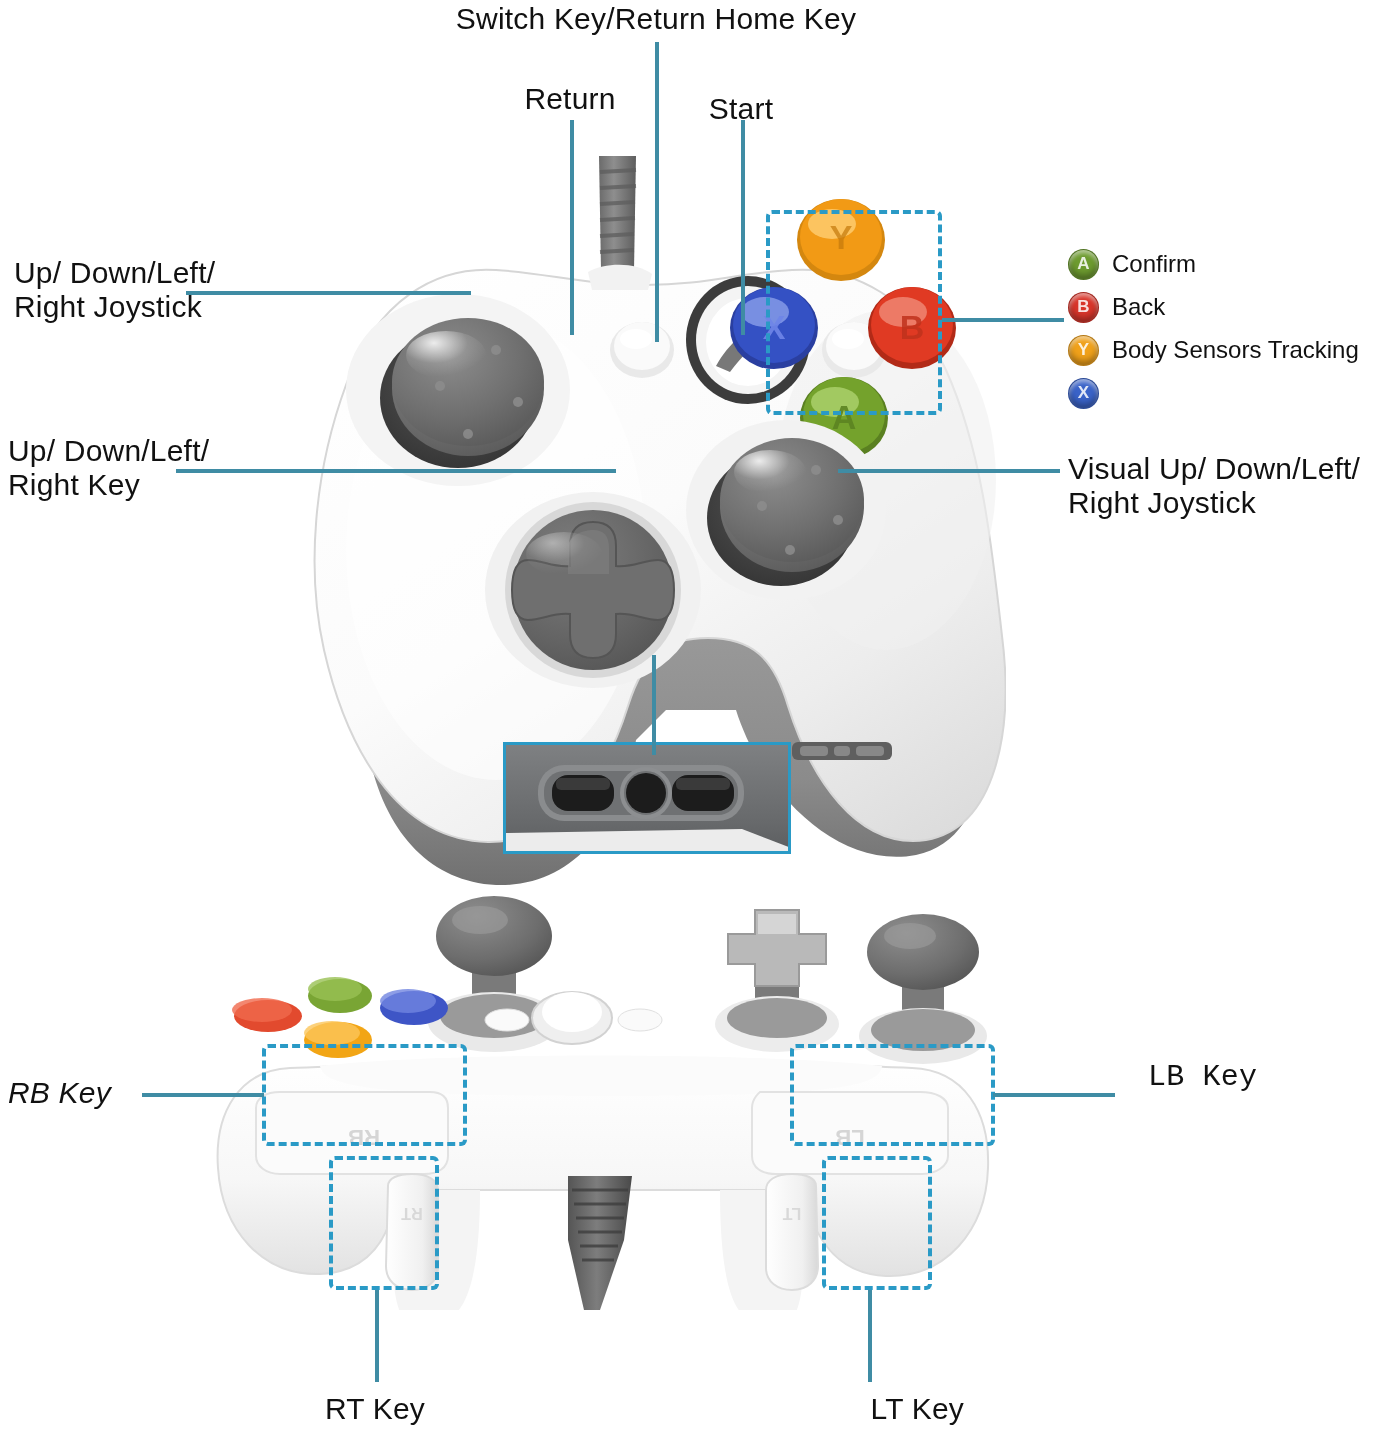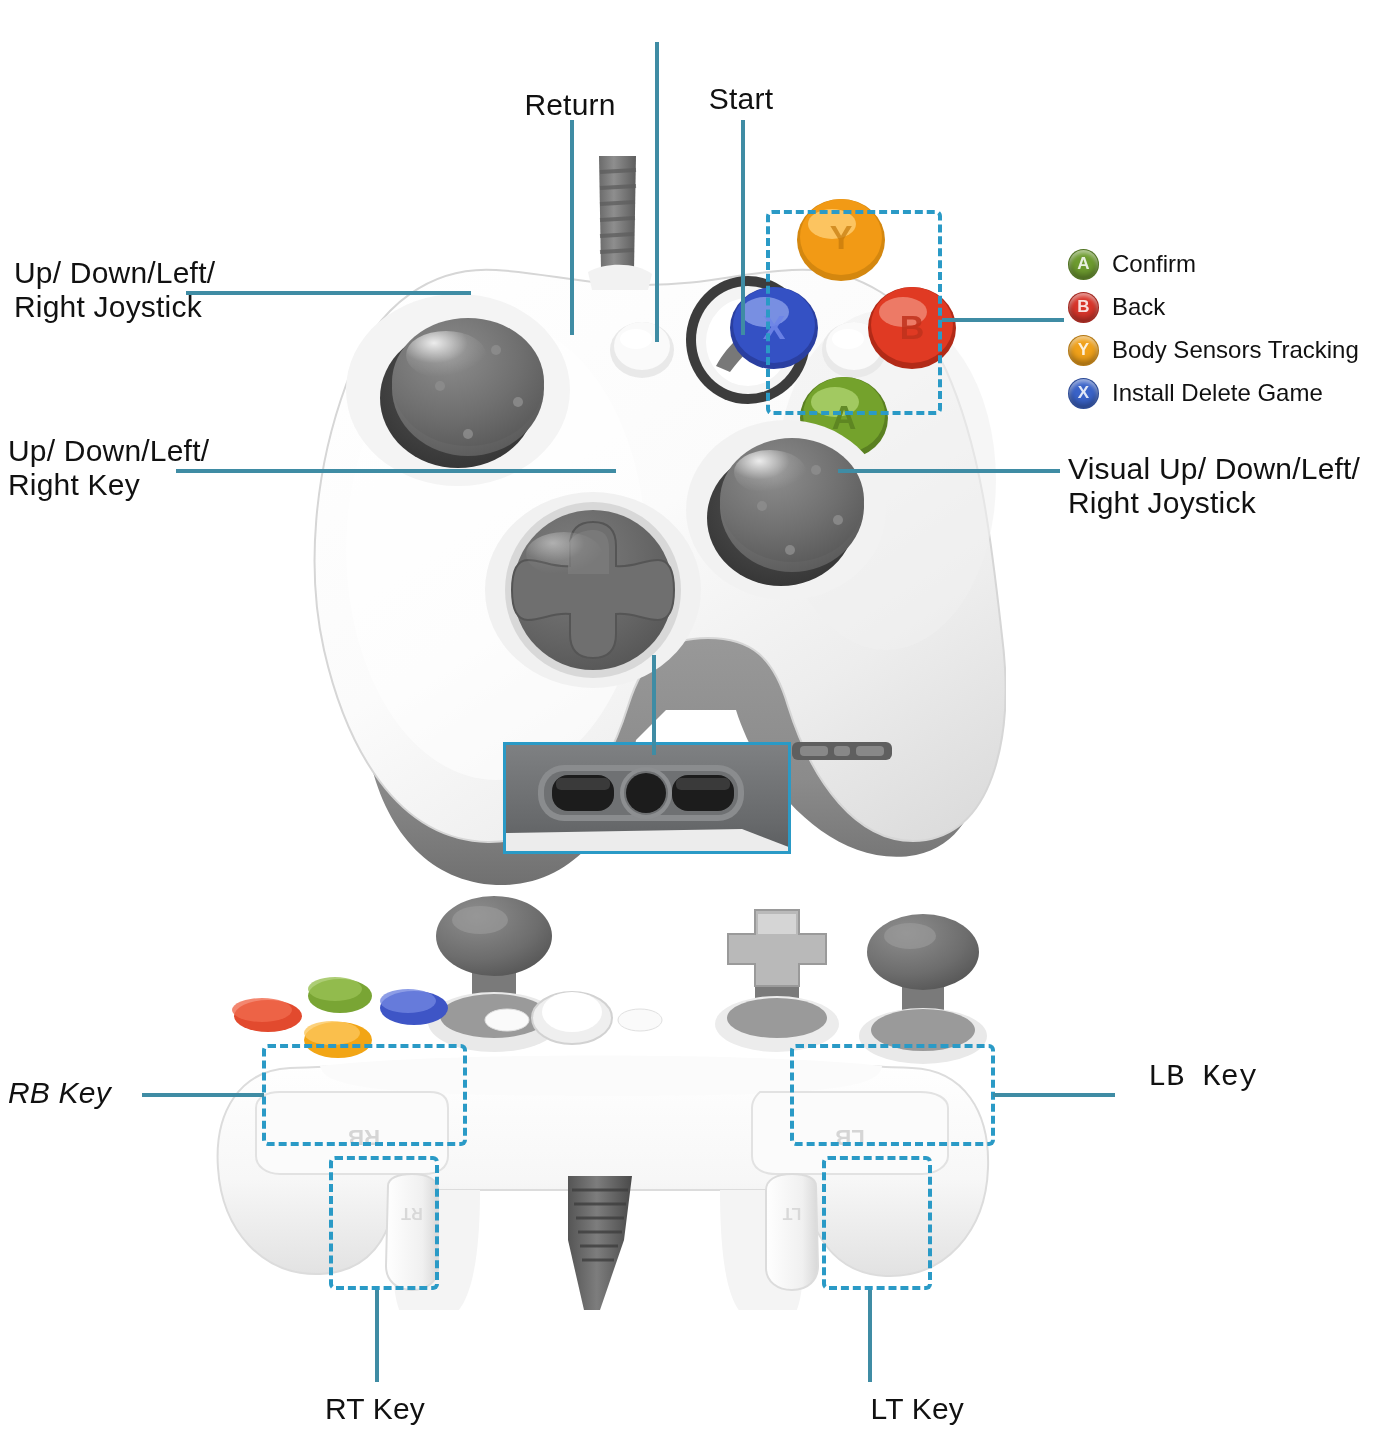--- a/index.html
+++ b/index.html
@@ -385,24 +385,25 @@
 
   <div class="ln h" style="left:942px;top:318px;width:122px;"></div>
 
   <div class="ln v" style="left:652px;top:655px;height:100px;"></div>
 
   <div class="ln h" style="left:142px;top:1093px;width:122px;"></div>
   <div class="ln h" style="left:993px;top:1093px;width:122px;"></div>
   <div class="ln v" style="left:375px;top:1290px;height:92px;"></div>
   <div class="ln v" style="left:868px;top:1290px;height:92px;"></div>
 
-
-  <div class="lbl c" style="left:470px;top:88px;width:200px;text-align:center;">Return</div>
-
-  <div class="lbl c" style="left:646px;top:82px;width:190px;">Start</div>
+  <div class="lbl c" style="left:400px;top:2px;width:512px;">Switch Key/Return Home Key</div>
+
+  <div class="lbl c" style="left:470px;top:82px;width:200px;text-align:center;">Return</div>
+
+  <div class="lbl c" style="left:646px;top:92px;width:190px;">Start</div>
 
   <div class="lbl l" style="left:14px;top:256px;width:230px;">Up/ Down/Left/
 Right Joystick</div>
 
   <div class="lbl l" style="left:8px;top:434px;width:230px;">Up/ Down/Left/
 Right Key</div>
 
   <div class="lbl l" style="left:1068px;top:452px;width:320px;">Visual Up/ Down/Left/
 Right Joystick</div>
 
@@ -422,17 +423,16 @@
     <div class="legrow">
       <span class="legbtn" style="background:#d8352a;">B</span>
       <span class="legtext">Back</span>
     </div>
     <div class="legrow">
       <span class="legbtn" style="background:#f0a11a;">Y</span>
       <span class="legtext">Body Sensors Tracking</span>
     </div>
     <div class="legrow">
       <span class="legbtn" style="background:#3a63c8;">X</span>
-      <span class="legtext">Install Delete Game</span>
     </div>
   </div>
 
 </div>
 
 </body></html>

